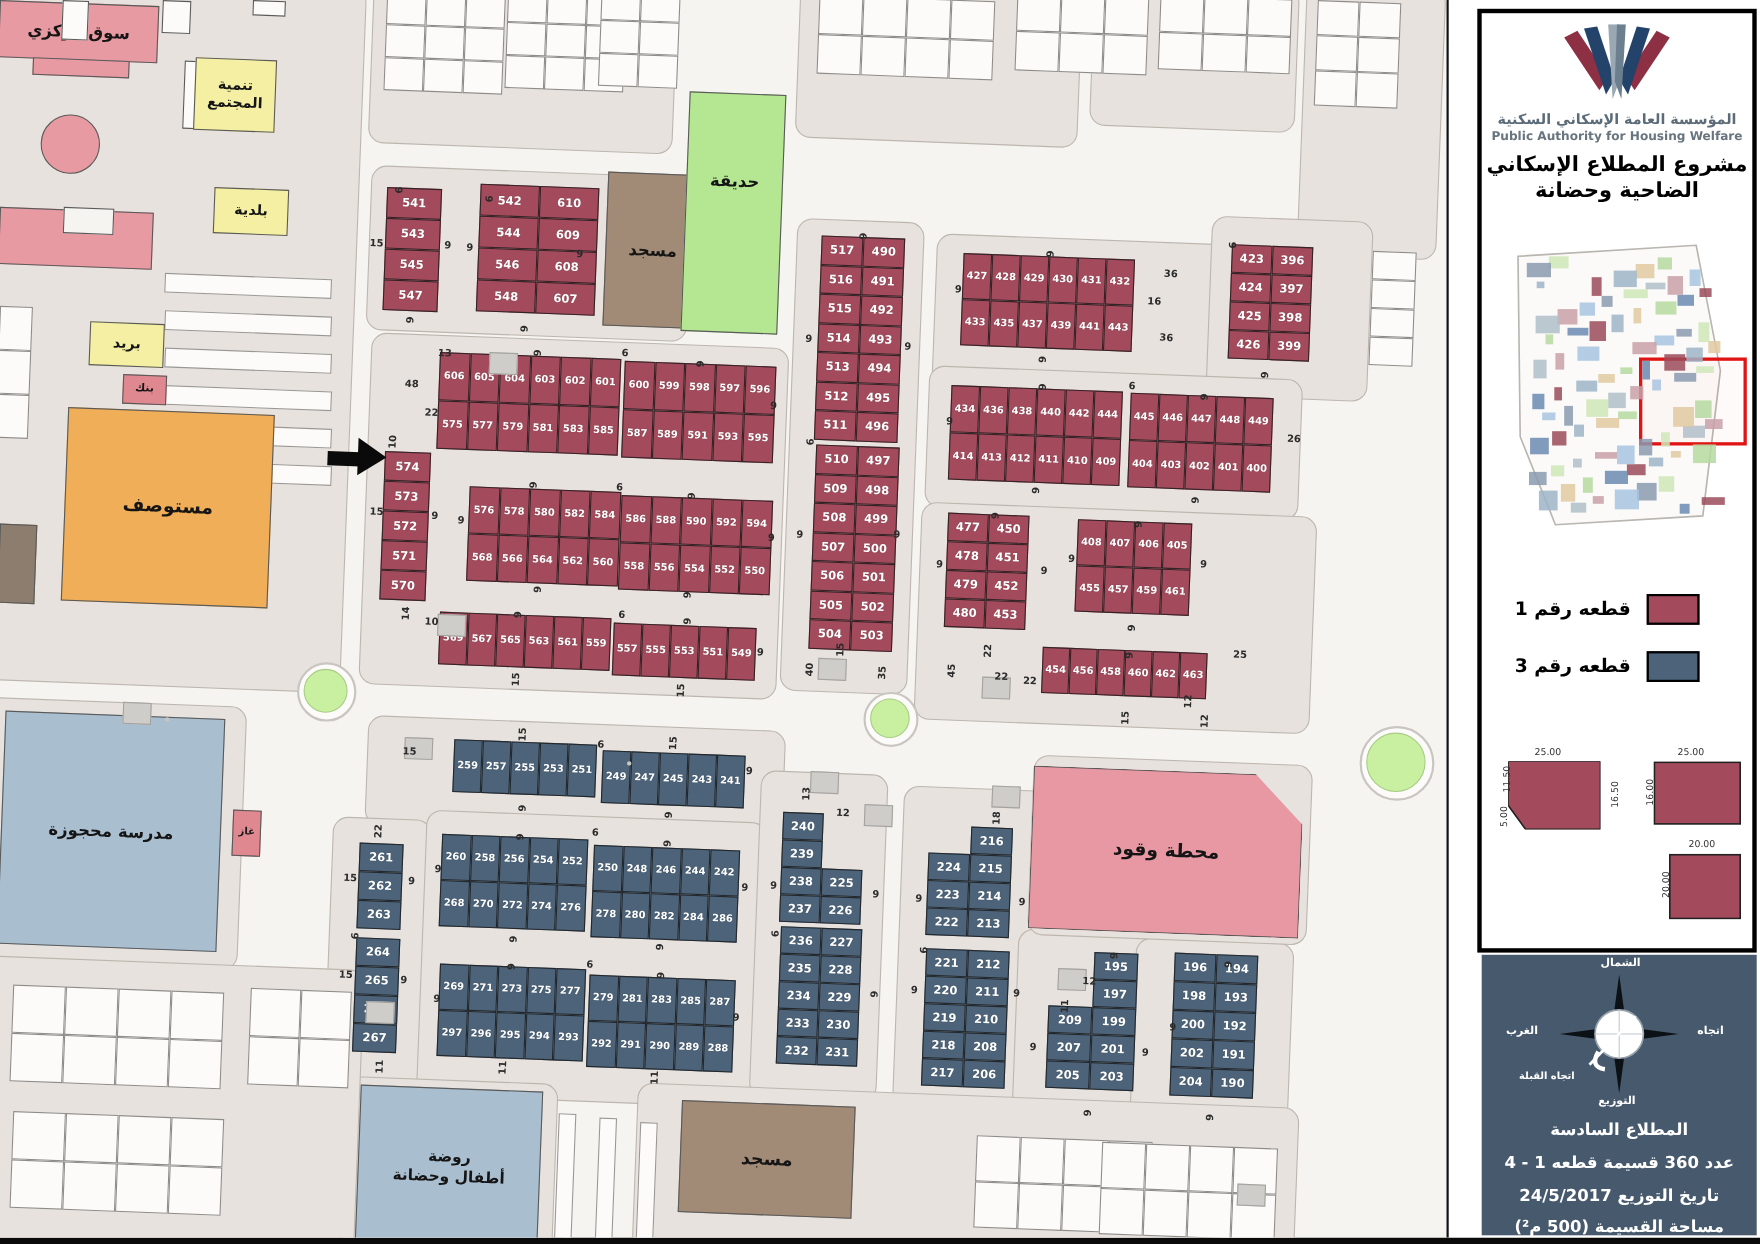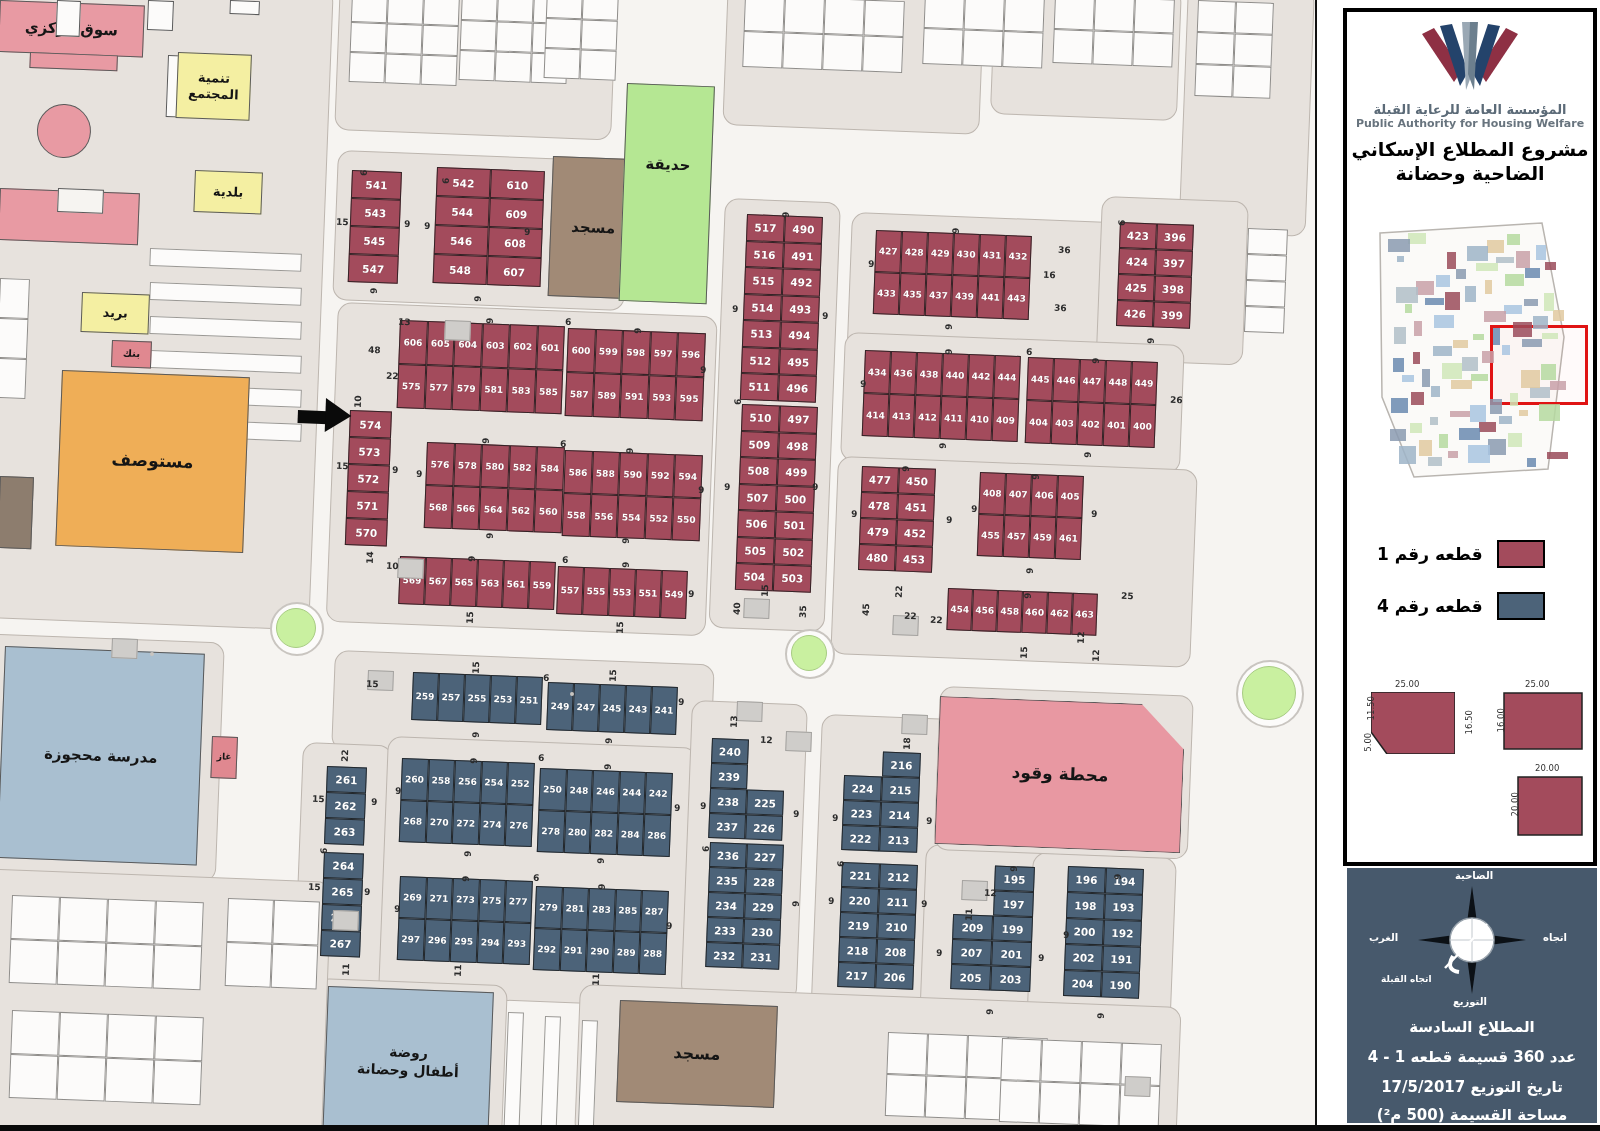--- a/index.html
+++ b/index.html
@@ -706,21 +706,21 @@
       <div style="text-align:center;margin-top:10px;">
         <svg width="120" height="72" viewBox="0 0 120 72">
           <polygon points="44,60 12,12 24,6 52,48" fill="#8e3044"></polygon>
           <polygon points="50,64 30,4 42,2 58,50" fill="#24436b"></polygon>
           <polygon points="56,68 52,0 62,0 62,52" fill="#9aa8b4"></polygon>
           <polygon points="76,60 108,12 96,6 68,48" fill="#8e3044"></polygon>
           <polygon points="70,64 90,4 78,2 62,50" fill="#24436b"></polygon>
           <polygon points="64,68 68,0 60,0 58,52" fill="#6c7f8e"></polygon>
         </svg>
       </div>
-      <div class="org-ar" dir="rtl">المؤسسة العامة للرعاية القبلة</div>
+      <div class="org-ar" dir="rtl">المؤسسة العامة الإسكاني السكنية</div>
       <div class="org-en">Public Authority for Housing Welfare</div>
       <div class="ptitle">مشروع المطلاع الإسكاني</div>
       <div class="ptitle" style="margin-top:2px;">الضاحية وحضانة</div>
 
       <div id="minimap">
         <svg width="235" height="272" viewBox="0 0 235 272" style="position:absolute;left:0;top:0;">
           <path d="M28 16 L190 6 L212 120 L196 252 L62 260 L30 180 Z" fill="#fbfaf8" stroke="#b9b5b0" stroke-width="1.5"></path>
         </svg>
         <div id="mm-red" style="left: 138px; top: 108px; width: 92px; height: 74px;"></div>
       <div class="mmb" style="left: 45px; top: 39px; width: 7px; height: 6px; background: rgb(157, 180, 200); opacity: 0.85;"></div>
@@ -801,21 +801,21 @@
           <div class="mmb" style="left: 132px; top: 94px; width: 22px; height: 11px; background: rgb(200, 160, 168); opacity: 0.85;"></div>
           <div class="mmb" style="left: 169px; top: 153px; width: 19px; height: 18px; background: rgb(224, 201, 160); opacity: 0.85;"></div>
           <div class="mmb" style="left: 38px; top: 212px; width: 16px; height: 12px; background: rgb(138, 154, 176); opacity: 0.85;"></div>
         </div>
 
       <div class="leg-row" style="left:30px;top:528px;">
         <span class="leg-label">قطعه رقم 1</span>
         <span class="leg-sw" id="sw1" style="background: rgb(163, 75, 92);"></span>
       </div>
       <div class="leg-row" style="left:30px;top:580px;">
-        <span class="leg-label">قطعه رقم 4</span>
+        <span class="leg-label">قطعه رقم 3</span>
         <span class="leg-sw" id="sw2" style="background: rgb(76, 99, 121);"></span>
       </div>
 
       <div>
         <span class="dlabel" style="left:48px;top:668px;">25.00</span>
         <svg width="84" height="62" viewBox="0 0 84 62" style="position:absolute;left:24px;top:680px;">
           <polygon points="0,0 84,0 84,62 16,62 0,40" fill="#a34b5c" stroke="#222" stroke-width="1.5"></polygon>
         </svg>
         <span class="dlabel v" style="left:12px;top:692px;">11.50</span>
         <span class="dlabel v" style="left:12px;top:726px;">5.00</span>
@@ -842,24 +842,24 @@
         <polygon points="125,18 131,62 125,72 119,62" fill="#0c1116"></polygon>
         <polygon points="125,126 131,82 125,72 119,82" fill="#0c1116"></polygon>
         <polygon points="71,72 115,66 125,72 115,78" fill="#0c1116"></polygon>
         <polygon points="179,72 135,66 125,72 135,78" fill="#0c1116"></polygon>
         <circle cx="125" cy="72" r="22" fill="#fff" stroke="#9aa4ad" stroke-width="1.5"></circle>
         <line x1="125" y1="50" x2="125" y2="94" stroke="#c2c8cd" stroke-width="1"></line>
         <line x1="103" y1="72" x2="147" y2="72" stroke="#c2c8cd" stroke-width="1"></line>
         <path d="M140 56 L98 100" stroke="#fff" stroke-width="2.5" fill="none"></path>
         <path d="M106 88 q-8 14 6 16" stroke="#fff" stroke-width="4" fill="none"></path>
       </svg>
-      <span class="comp-label" style="left:108px;top:2px;">الضاحية</span>
+      <span class="comp-label" style="left:108px;top:2px;">الشمال</span>
       <span class="comp-label" style="left:196px;top:64px;">اتجاه</span>
       <span class="comp-label" style="left:22px;top:64px;">الغرب</span>
       <span class="comp-label" style="left:106px;top:128px;">التوزيع</span>
       <span class="comp-label" style="left:34px;top:106px;font-size:9px;">اتجاه القبلة</span>
       <div class="foot-line" style="top:150px;">المطلاع السادسة</div>
       <div class="foot-line" style="top:180px;">عدد 360 قسيمة قطعه 1 - 4</div>
-      <div class="foot-line" style="top:210px;">تاريخ التوزيع 17/5/2017</div>
+      <div class="foot-line" style="top:210px;">تاريخ التوزيع 24/5/2017</div>
       <div class="foot-line" style="top:238px;">مساحة القسيمة (500 م²)</div>
     </div>
   </div>
 </div>
 
 </body></html>

